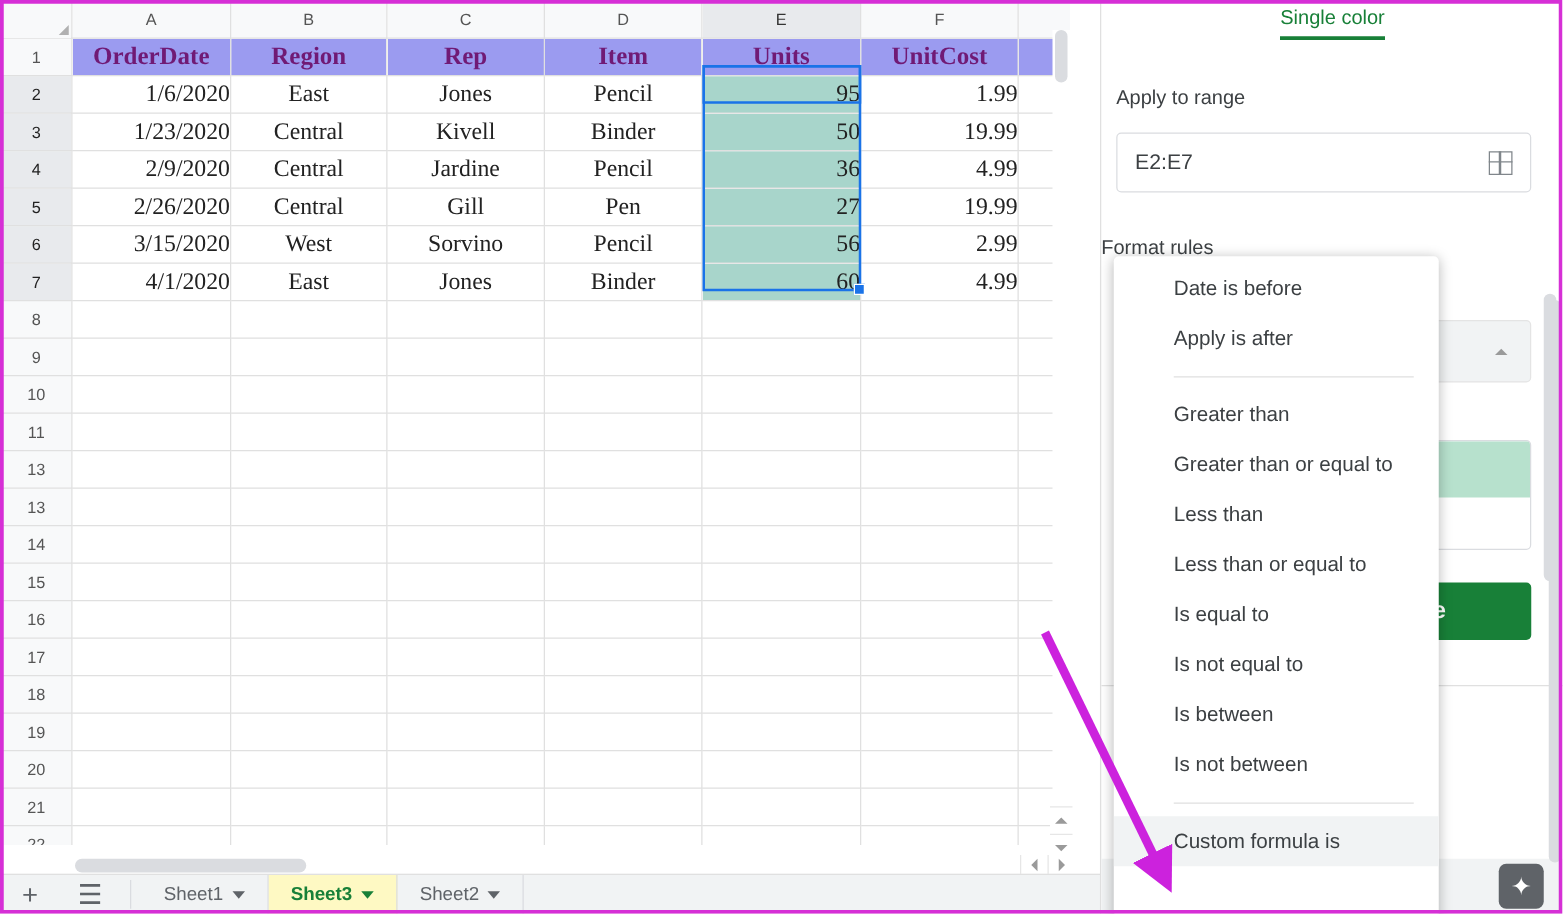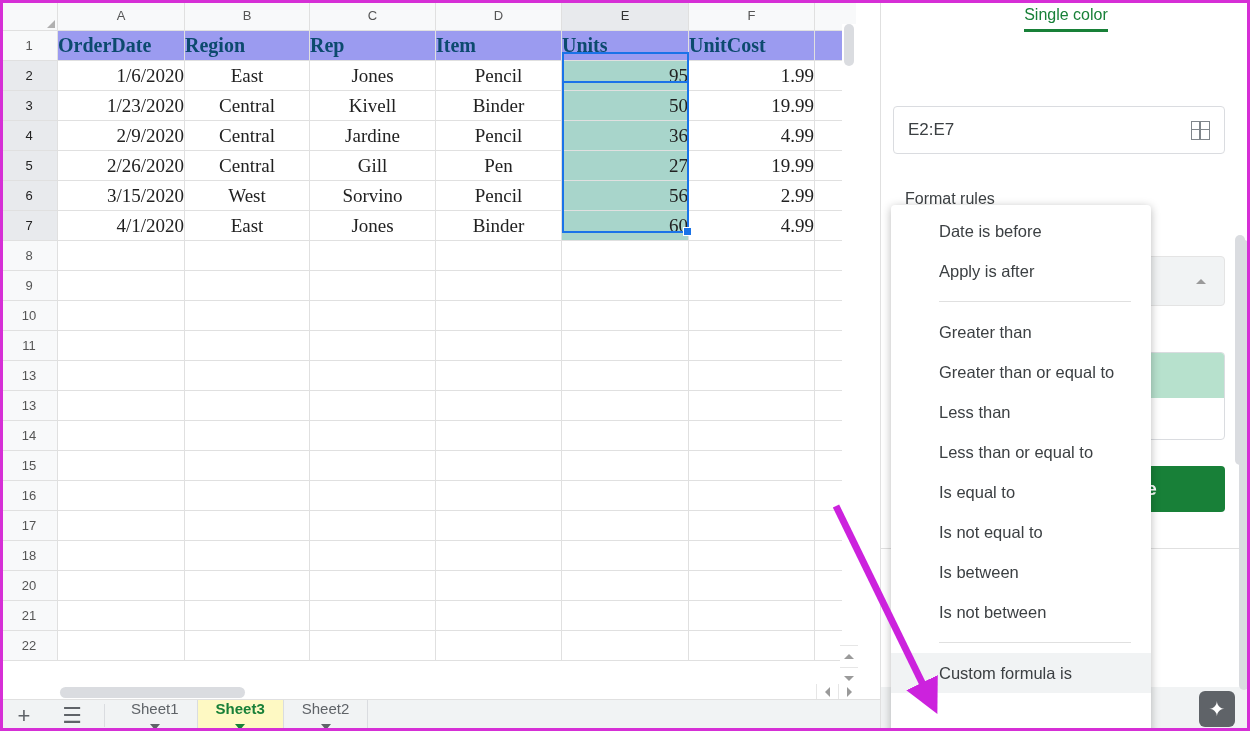--- a/index.html
+++ b/index.html
@@ -41,21 +41,21 @@
   .rowhead{
     width:57px;background:#f8f9fa;color:#555;font-size:13px;text-align:center;
     border:1px solid #dadce0;
   }
   .rowhead.sel{background:#e8eaed;color:#222;}
 
   .cell{font-size:17px;color:#222;padding:0 8px;}
   .serif{font-family:"Liberation Serif", serif;font-size:19px;}
   .hdrcell{
     background:#9b9bf0;font-family:"Liberation Serif", serif;font-weight:bold;
-    font-size:20px;color:#0c4a6e;text-align:left;padding:0 8px;border:1px solid #c9c9f5;
+    font-size:20px;color:#701a75;text-align:center;padding:0 8px;border:1px solid #c9c9f5;
   }
   .ctr{text-align:center;}
   .rt{text-align:right;}
   .fillteal{background:#a8d5cb;}
 
   
   #sel-box{
     position:absolute;left:562px;top:52px;width:127px;height:181px;
     border:2px solid #1a73e8;box-sizing:border-box;pointer-events:none;z-index:6;
   }
@@ -89,21 +89,20 @@
   
   #sheetbar{
     position:absolute;left:0;bottom:0;width:880px;height:31px;background:#f1f3f4;
     display:flex;align-items:stretch;z-index:10;border-top:1px solid #e0e0e0;
   }
   .barbtn{width:48px;display:flex;align-items:center;justify-content:center;color:#5f6368;font-size:22px;}
   #bar-divider{width:1px;background:#dadce0;margin:4px 8px;}
   .sheettab{
     display:flex;align-items:center;gap:7px;padding:0 18px;font-size:15px;color:#5f6368;
     border-right:1px solid #dadce0;
-    flex-direction:column;
   }
   .sheettab.active{background:#fef9c3;color:#188038;font-weight:bold;}
   .caret{width:0;height:0;border-left:5px solid transparent;border-right:5px solid transparent;border-top:6px solid #5f6368;}
   .sheettab.active .caret{border-top-color:#188038;}
 
   
   #panel{
     position:absolute;left:880px;top:0;width:370px;height:731px;background:#ffffff;
     border-left:1px solid #e0e0e0;overflow:hidden;
   }
@@ -366,20 +365,30 @@
             <td class="cell"></td>
             <td class="cell"></td>
             <td class="cell"></td>
             <td class="cell"></td>
             <td class="cell"></td>
             <td class="cell"></td>
             <td class="cell"></td>
           </tr>
         <tr>
             <td class="rowhead">18</td>
+            <td class="cell"></td>
+            <td class="cell"></td>
+            <td class="cell"></td>
+            <td class="cell"></td>
+            <td class="cell"></td>
+            <td class="cell"></td>
+            <td class="cell"></td>
+          </tr>
+        <tr>
+            <td class="rowhead">19</td>
             <td class="cell"></td>
             <td class="cell"></td>
             <td class="cell"></td>
             <td class="cell"></td>
             <td class="cell"></td>
             <td class="cell"></td>
             <td class="cell"></td>
           </tr>
         <tr>
             <td class="rowhead">20</td>
@@ -462,31 +471,32 @@
     </div>
   </div>
 </div>
 
 <div id="panel">
 
   <div id="tabs">
     <div class="ptab active">Single color</div>
   </div>
 
+  <div class="sec-label">Apply to range</div>
 
   <div id="range-box">
     <span id="range-val">E2:E7</span>
     <span class="gridicon">
       <span class="o"></span>
         <span class="h"></span>
         <span class="v"></span>
     </span>
   </div>
 
-  <div class="sec-label" style="position:absolute;top:190px;left:24px;margin:0">Format rules</div>
+  <div class="sec-label" style="position:absolute;top:190px;left:0;margin:0">Format rules</div>
 
   <div id="cond-select">
     <span class="tri up"></span>
   </div>
 
   <div id="preview-box">
     <div id="preview-fill"></div>
   </div>
 
   <div id="done-btn">Done</div>

